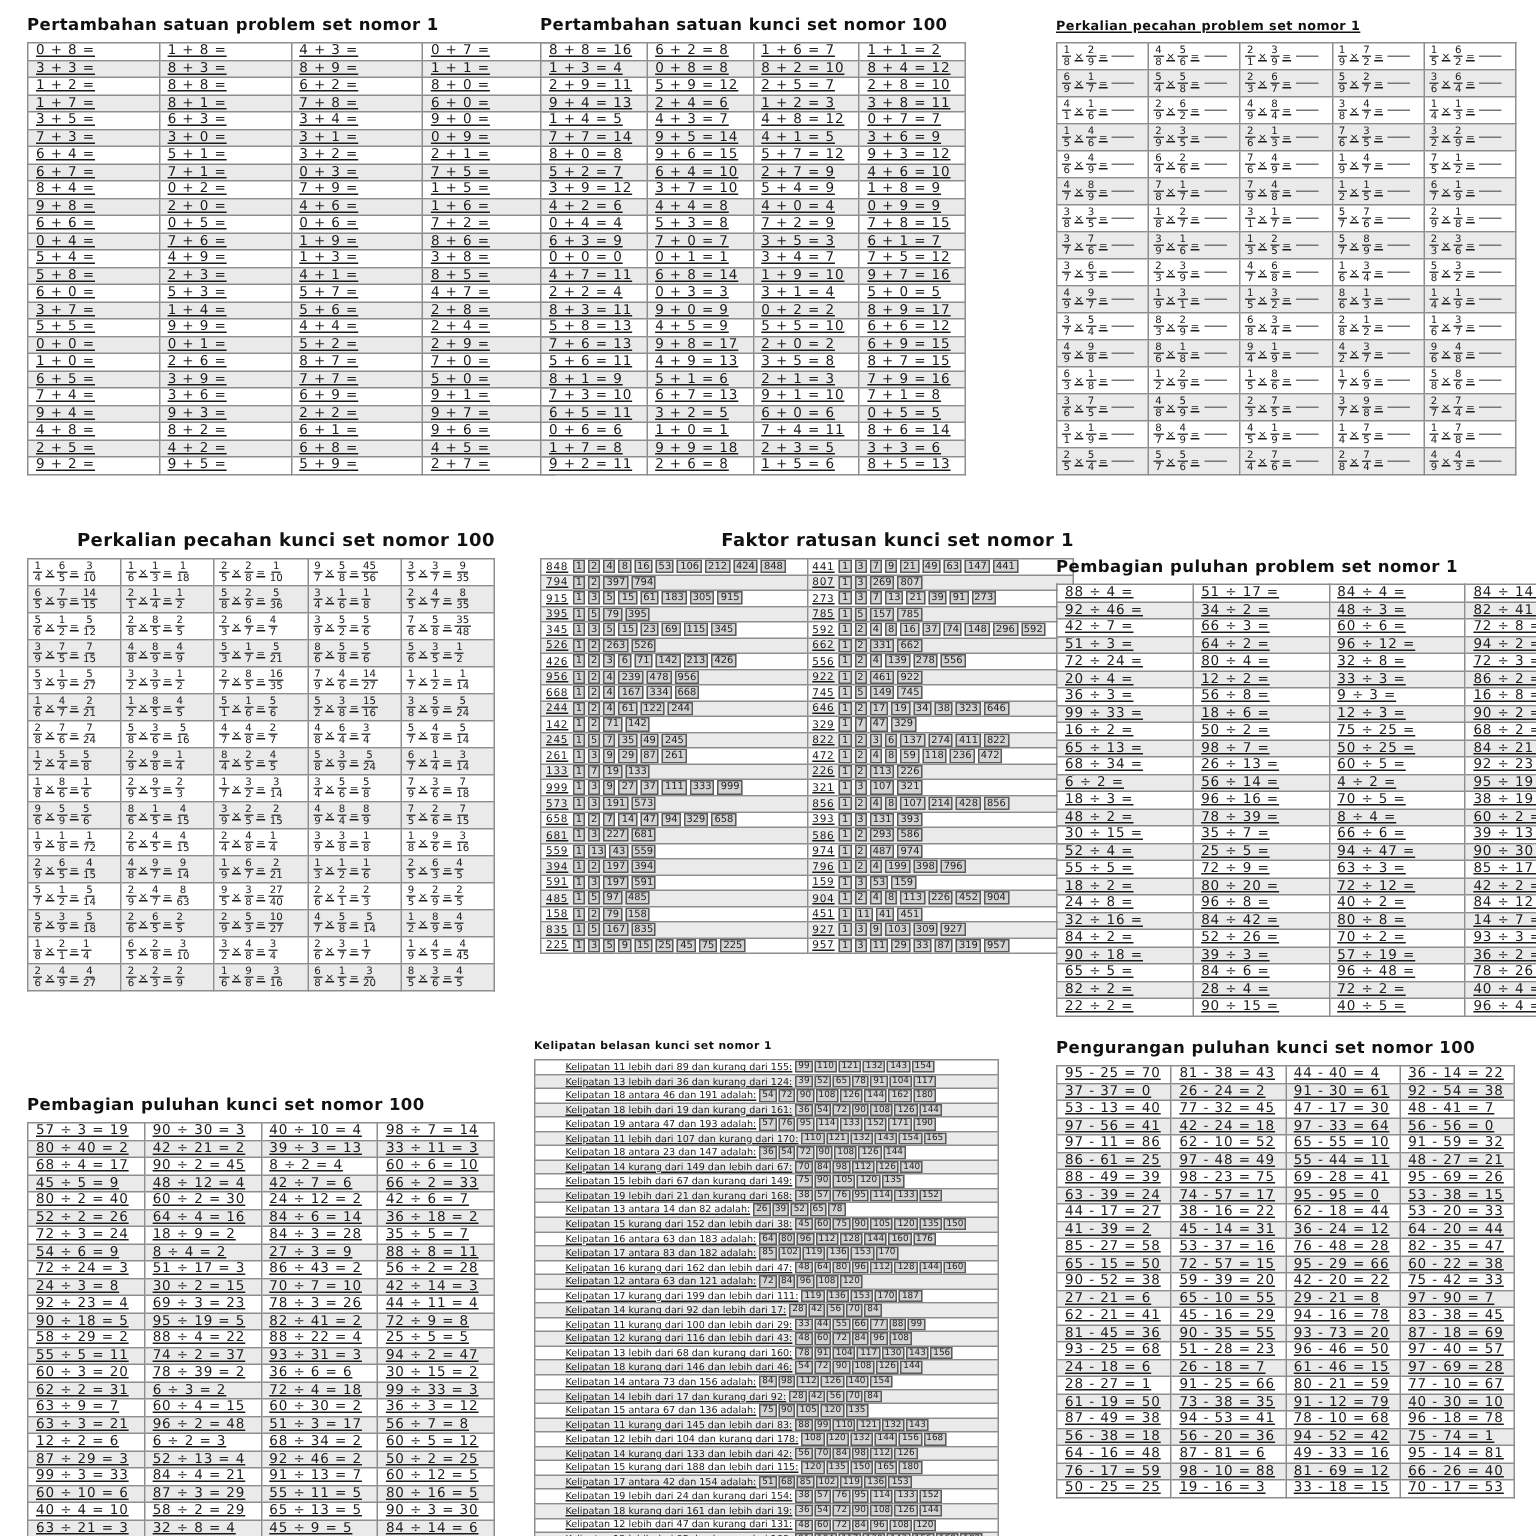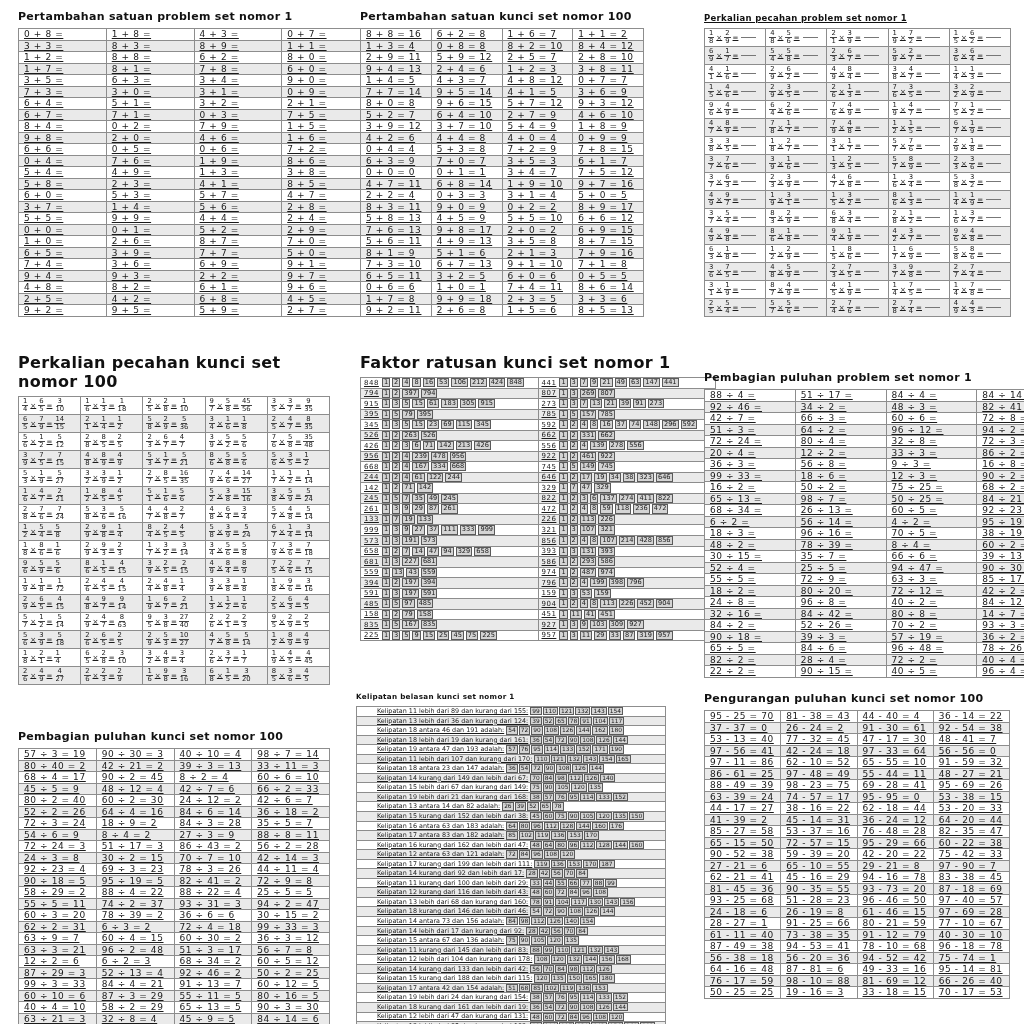--- a/index.html
+++ b/index.html
@@ -1,20 +1,20 @@
 <!DOCTYPE html>
 <html><head>
 <meta charset="utf-8">
 <style>
   html,body{margin:0;padding:0;background:#fff;}
   body{width:1024px;height:1024px;position:relative;font-family:"DejaVu Sans","Liberation Sans",sans-serif;color:#1a1a1a;overflow:hidden;}
   .panel{position:absolute;}
   .title{margin:0 0 5px 0;font-weight:bold;color:#111;letter-spacing:0.3px;}
   .t-lg{font-size:11px;}
-  .t-md{font-size:16px;}
+  .t-md{font-size:12px;text-align:right;}
   .t-sm{font-size:8.5px;text-decoration:underline;}
   .t-xs{font-size:7.2px;}
   table.tbl{border-collapse:collapse;width:100%;table-layout:fixed;text-decoration:underline;}
   table.tbl td{border:1px solid #8d8d8d;overflow:hidden;white-space:nowrap;}
   table.tbl tr:nth-child(even) td{background:#eaeaea;}
   table.tbl tr:nth-child(odd) td{background:#ffffff;}
   table.equations td{font-size:9px;height:10.5px;line-height:10.5px;padding:0 0 0 5px;letter-spacing:0.6px;}
   table.fractions td{font-size:7px;height:17px;padding:0 0 0 3px;vertical-align:middle;}
   .fr{display:inline-flex;flex-direction:column;align-items:center;line-height:1.05;vertical-align:middle;font-size:6.8px;}
   .fn{border-bottom:1px solid #444;padding:0 1px;}
@@ -2440,32 +2440,32 @@
             <td>87 - 18 = 69</td>
           </tr>
           <tr>
             <td>93 - 25 = 68</td>
             <td>51 - 28 = 23</td>
             <td>96 - 46 = 50</td>
             <td>97 - 40 = 57</td>
           </tr>
           <tr>
             <td>24 - 18 = 6</td>
-            <td>26 - 19 = 8</td>
+            <td>26 - 18 = 7</td>
             <td>61 - 46 = 15</td>
             <td>97 - 69 = 28</td>
           </tr>
           <tr>
             <td>28 - 27 = 1</td>
             <td>91 - 25 = 66</td>
             <td>80 - 21 = 59</td>
             <td>77 - 10 = 67</td>
           </tr>
           <tr>
-            <td>61 - 11 = 40</td>
+            <td>61 - 19 = 50</td>
             <td>73 - 38 = 35</td>
             <td>91 - 12 = 79</td>
             <td>40 - 30 = 10</td>
           </tr>
           <tr>
             <td>87 - 49 = 38</td>
             <td>94 - 53 = 41</td>
             <td>78 - 10 = 68</td>
             <td>96 - 18 = 78</td>
           </tr>

